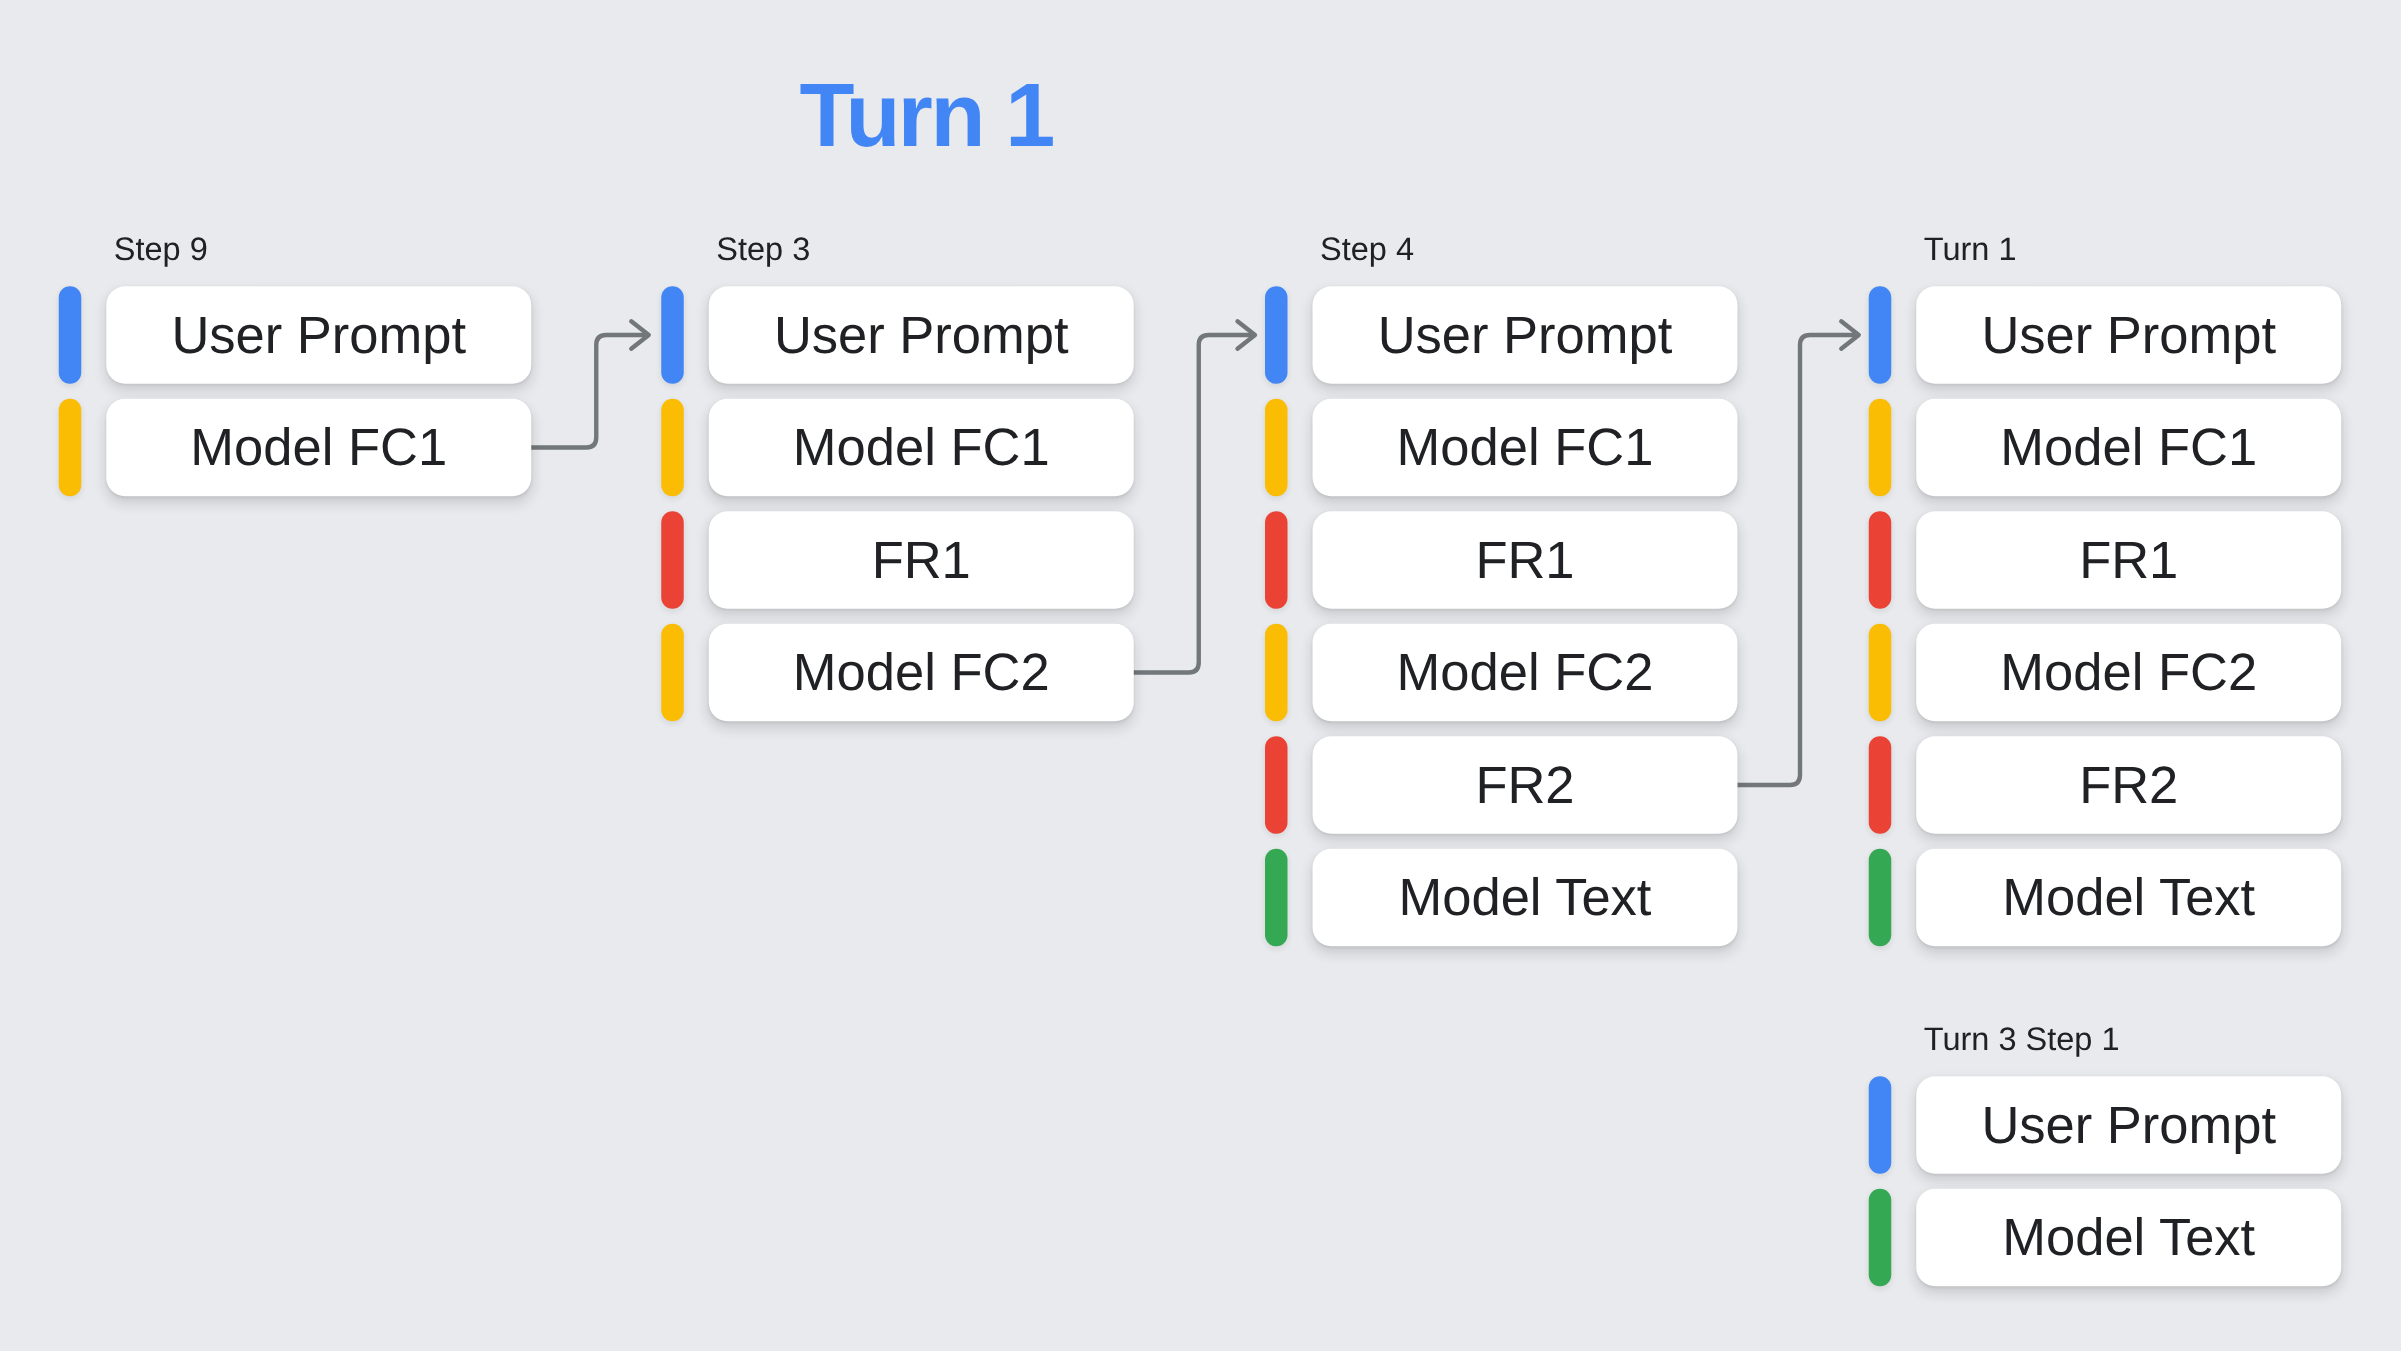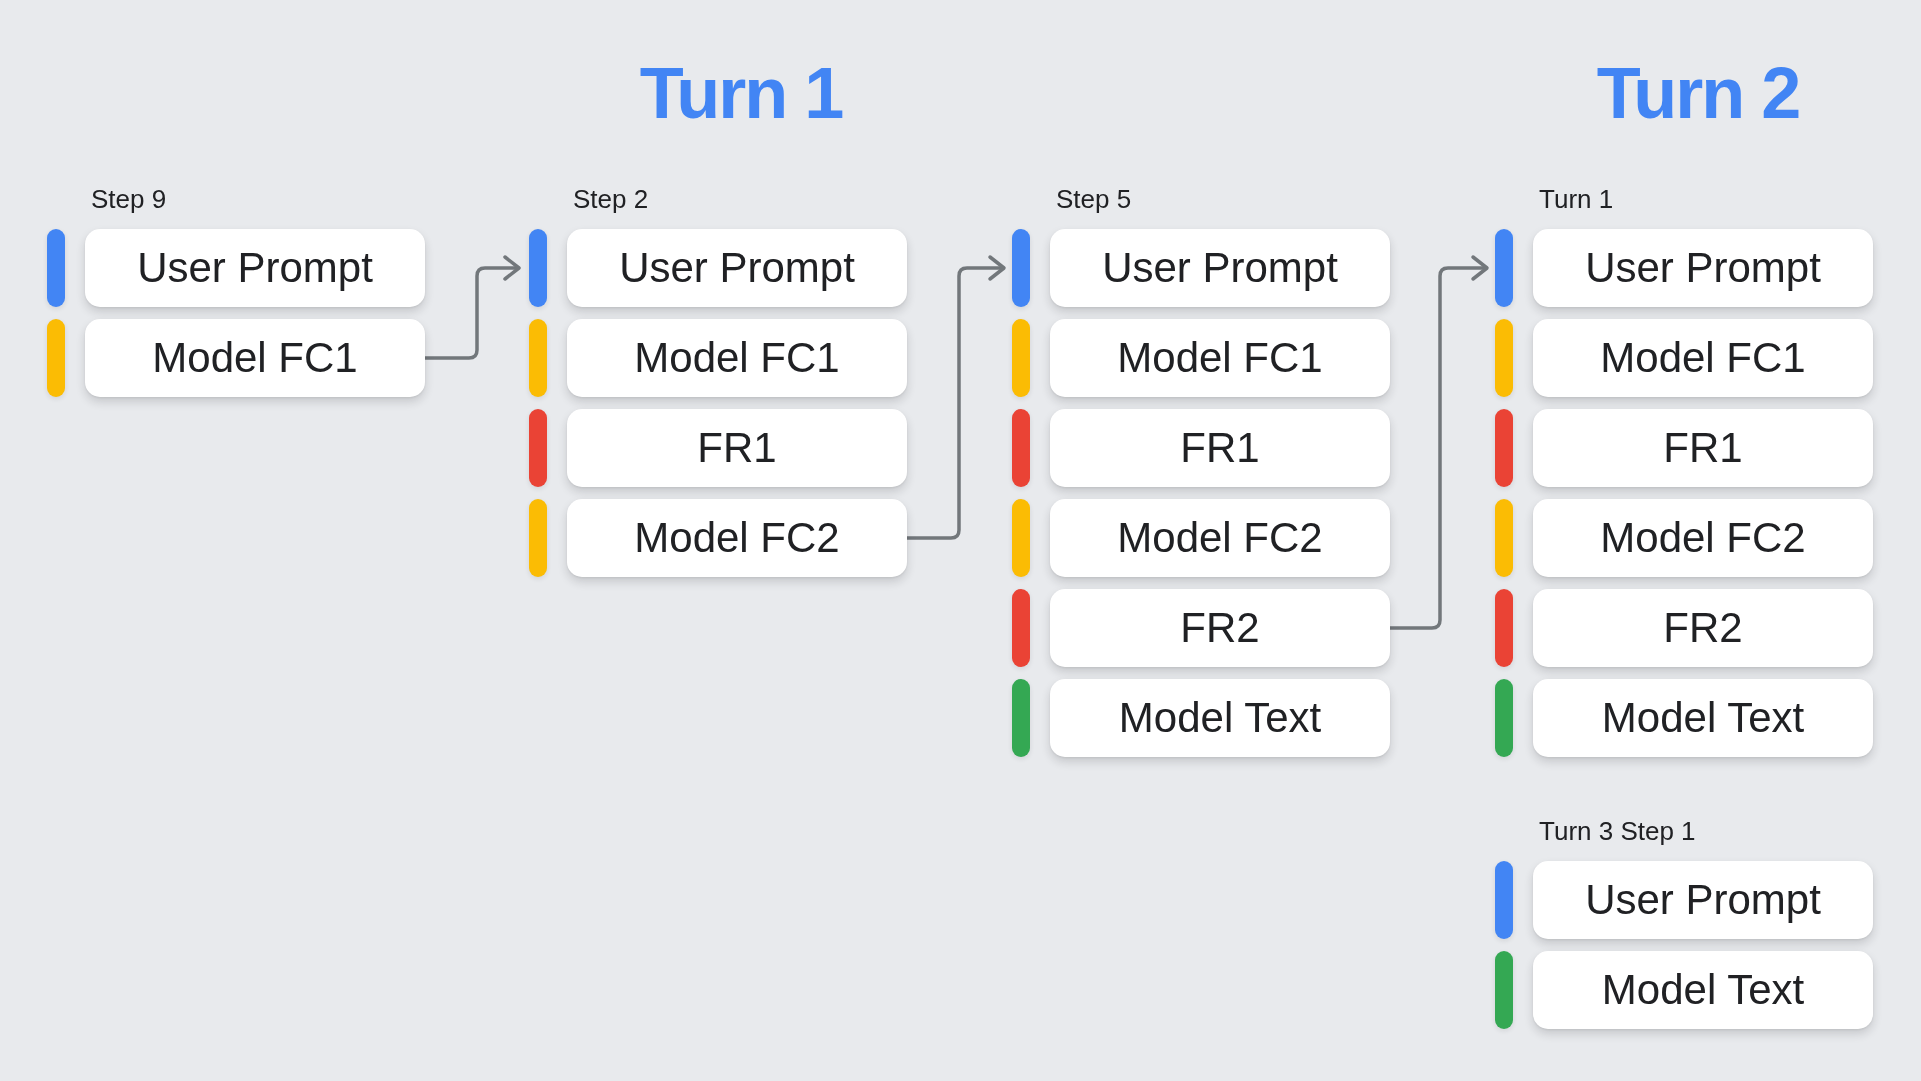--- a/index.html
+++ b/index.html
@@ -30,21 +30,20 @@
 
   svg.arrows { position:absolute; left:0; top:0; width:1921px; height:1081px; pointer-events:none; }
   svg.arrows path { fill:none; stroke:#72777B; stroke-width:3.5; stroke-linecap:round; stroke-linejoin:round; }
 </style>
 </head>
 <body style="background: rgb(232, 234, 237);">
 
 <div class="canvas">
 
   <div class="title title-turn1">Turn 1</div>
-  <div class="title title-turn2">Turn 2</div>
 
   <svg class="arrows" viewBox="0 0 1921 1081">
     <g>
       <path d="M 425 358 L 469 358 Q 477 358 477 350 L 477 276 Q 477 268 485 268 L 517 268"></path>
       <path d="M 505 257 L 519 268 L 505 279"></path>
     </g>
     <g>
       <path d="M 907 538 L 951 538 Q 959 538 959 530 L 959 276 Q 959 268 967 268 L 1002 268"></path>
       <path d="M 990 257 L 1004 268 L 990 279"></path>
     </g>
@@ -62,21 +61,21 @@
         <div class="card">User Prompt</div>
       </div>
       <div class="row">
         <div class="bar" style="background-color: rgb(251, 188, 4);"></div>
         <div class="card">Model FC1</div>
       </div>
     </div>
   </div>
 
   <div class="col col-2">
-    <div class="col-label">Step 2</div>
+    <div class="col-label">Step 3</div>
     <div class="rows">
       <div class="row">
         <div class="bar" style="background-color: rgb(66, 133, 244);"></div>
         <div class="card">User Prompt</div>
       </div>
       <div class="row">
         <div class="bar" style="background-color: rgb(251, 188, 4);"></div>
         <div class="card">Model FC1</div>
       </div>
       <div class="row">
@@ -84,21 +83,21 @@
         <div class="card">FR1</div>
       </div>
       <div class="row">
         <div class="bar" style="background-color: rgb(251, 188, 4);"></div>
         <div class="card">Model FC2</div>
       </div>
     </div>
   </div>
 
   <div class="col col-3">
-    <div class="col-label">Step 5</div>
+    <div class="col-label">Step 4</div>
     <div class="rows">
       <div class="row">
         <div class="bar" style="background-color: rgb(66, 133, 244);"></div>
         <div class="card">User Prompt</div>
       </div>
       <div class="row">
         <div class="bar" style="background-color: rgb(251, 188, 4);"></div>
         <div class="card">Model FC1</div>
       </div>
       <div class="row">

